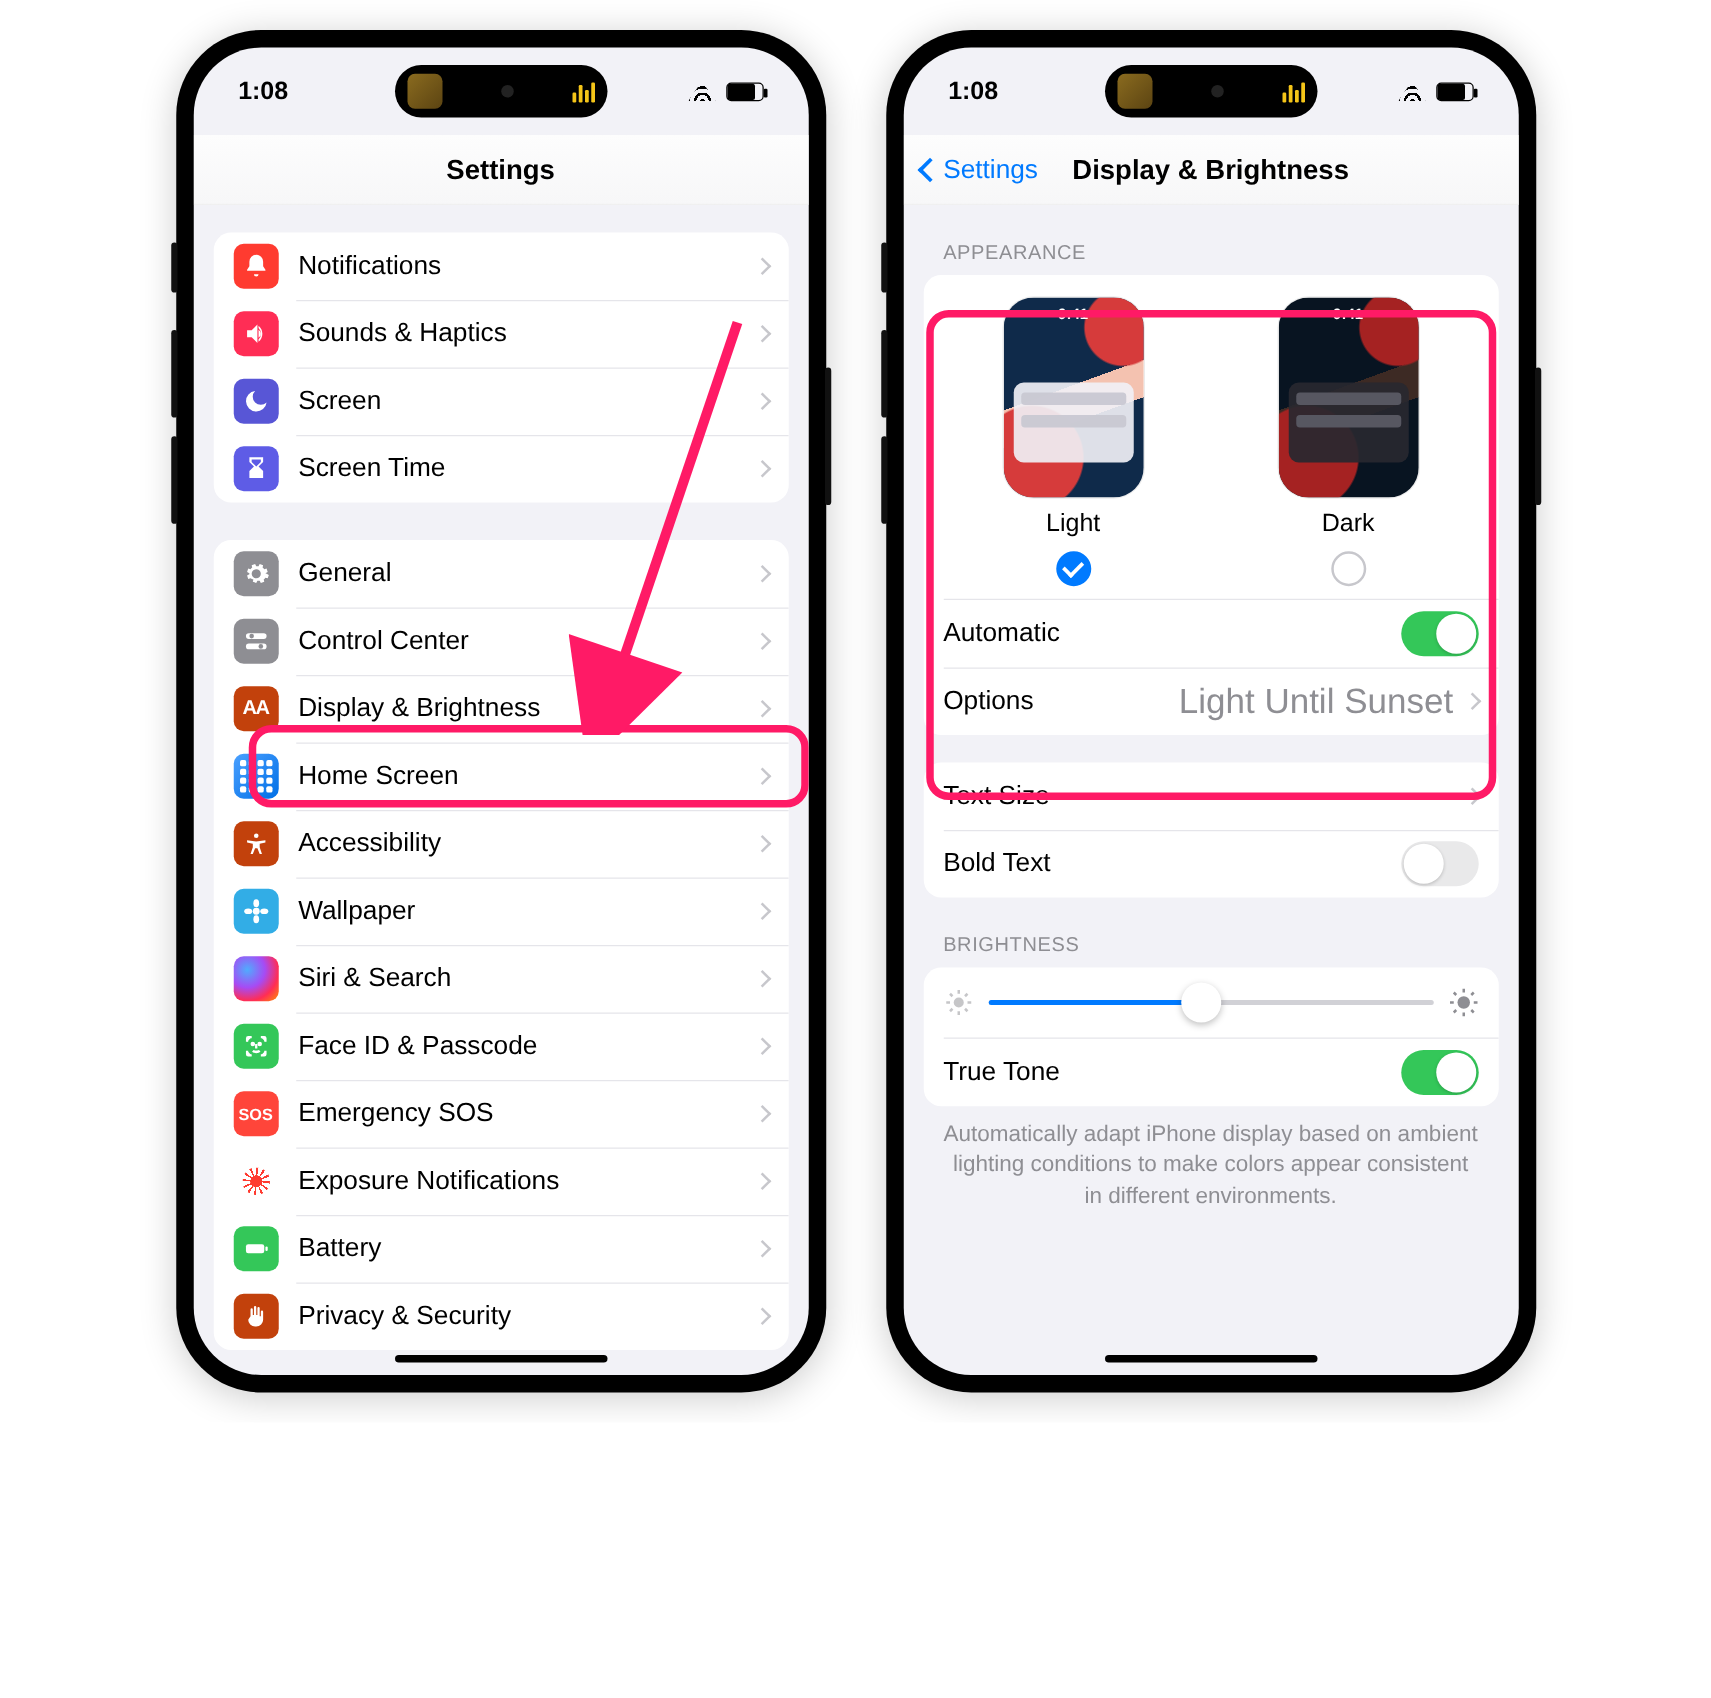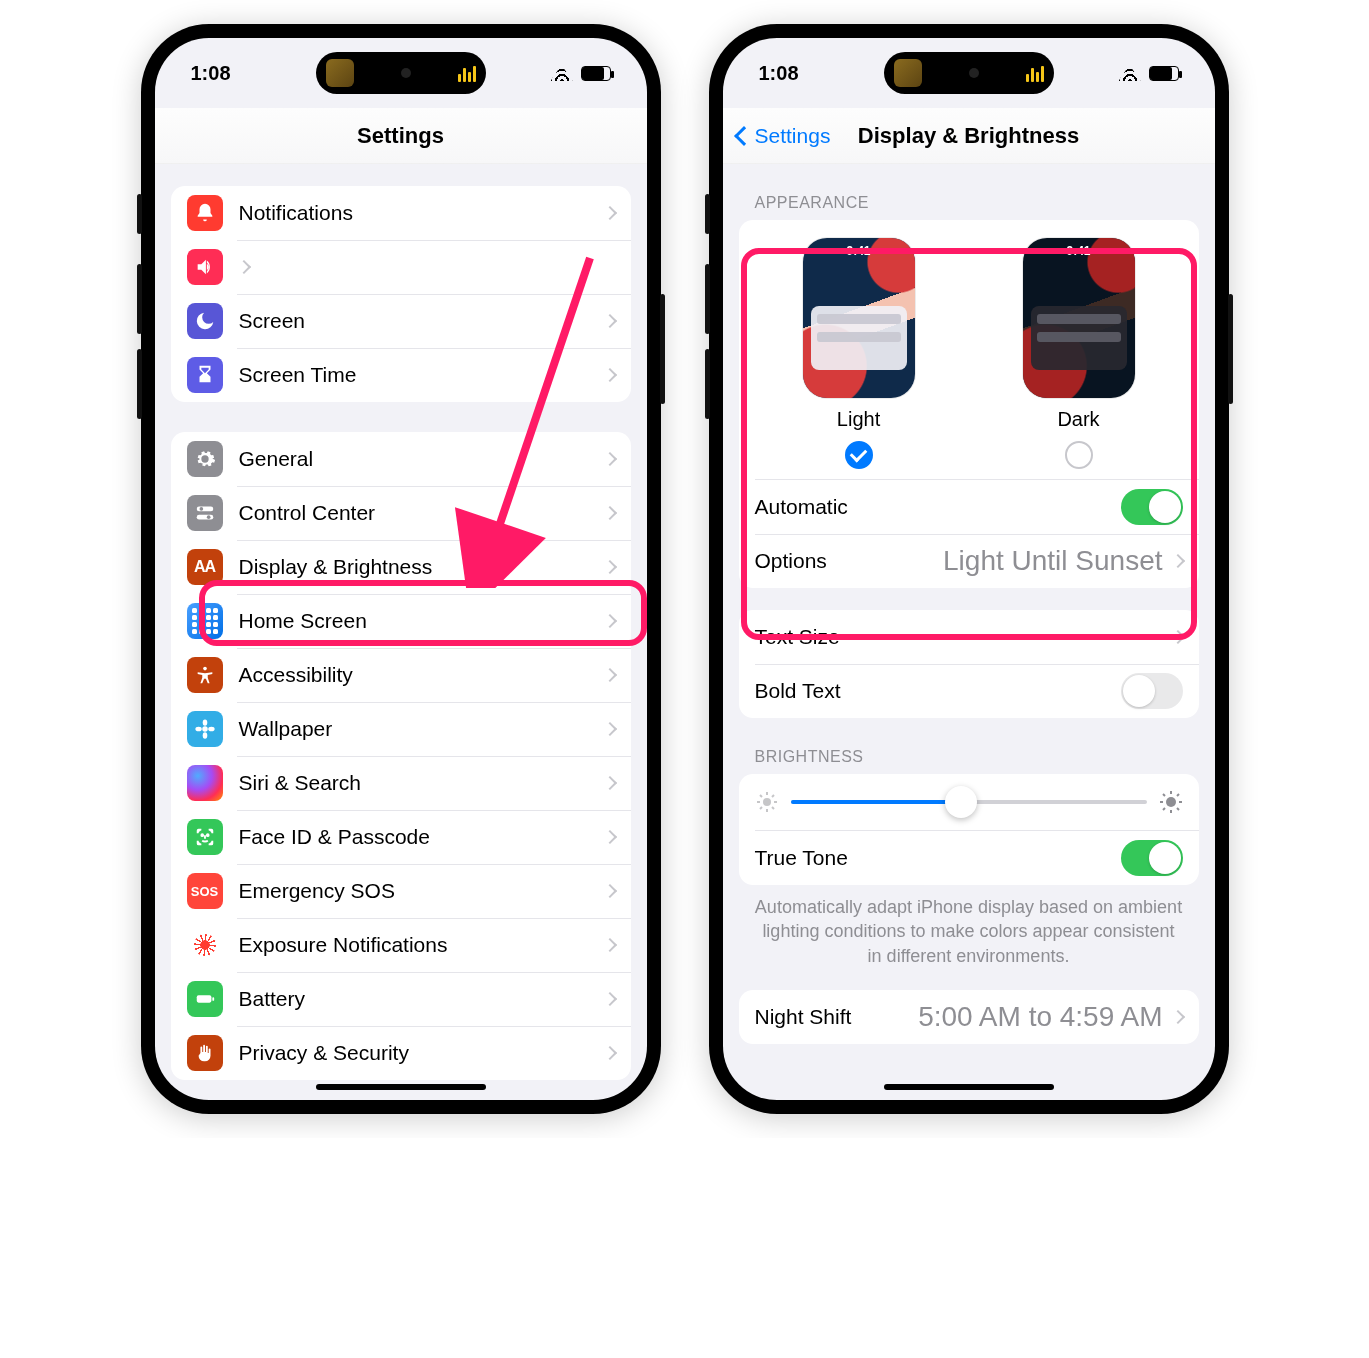--- a/index.html
+++ b/index.html
@@ -206,20 +206,21 @@
             </div>
           <span class="label">Notifications</span>
           <div class="chev"></div>
         </div>
         <div class="row">
           <div class="icon c-pink">
               <svg viewBox="0 0 24 24">
                 <path d="M4 9v6h4l5 5V4L8 9H4zm12 3a4 4 0 00-2-3.5v7A4 4 0 0016 12zm-2-7v2a7 7 0 010 10v2a9 9 0 000-14z"></path>
               </svg>
             </div>
+          <span class="label">Sounds &amp; Haptics</span>
           <div class="chev"></div>
         </div>
         <div class="row">
           <div class="icon c-purple">
               <svg viewBox="0 0 24 24">
                 <path d="M21 13A9 9 0 1111 3a7 7 0 0010 10z"></path>
               </svg>
             </div>
           <span class="label">Screen</span>
           <div class="chev"></div>
@@ -500,24 +501,17 @@
         <div class="grp-sep"></div>
         <div class="row no-icon">
           <span class="label">True Tone</span>
           <div class="toggle on">
               <i></i>
             </div>
         </div>
       </div>
       <div class="footer">Automatically adapt iPhone display based on ambient lighting conditions to make colors appear consistent in different environments.</div>
 
-      <div class="group">
-        <div class="row no-icon">
-          <span class="label">Night Shift</span>
-          <span class="detail">5:00 AM to 4:59 AM</span>
-          <div class="chev"></div>
-        </div>
-      </div>
     </div>
 
     <div class="hl" style="left:18px;top:210px;width:456px;height:392px;"></div>
   </div>
 </div>
 
 </body></html>

